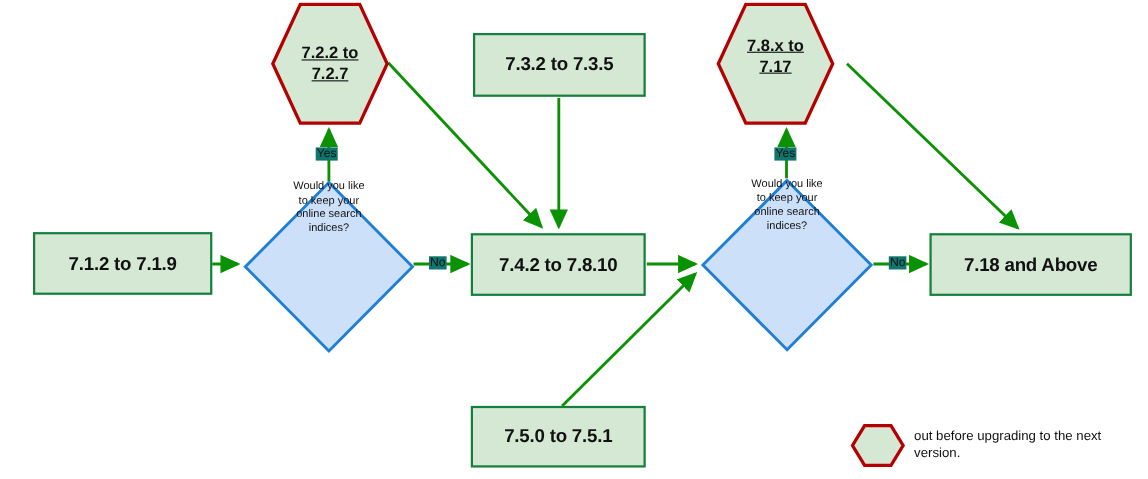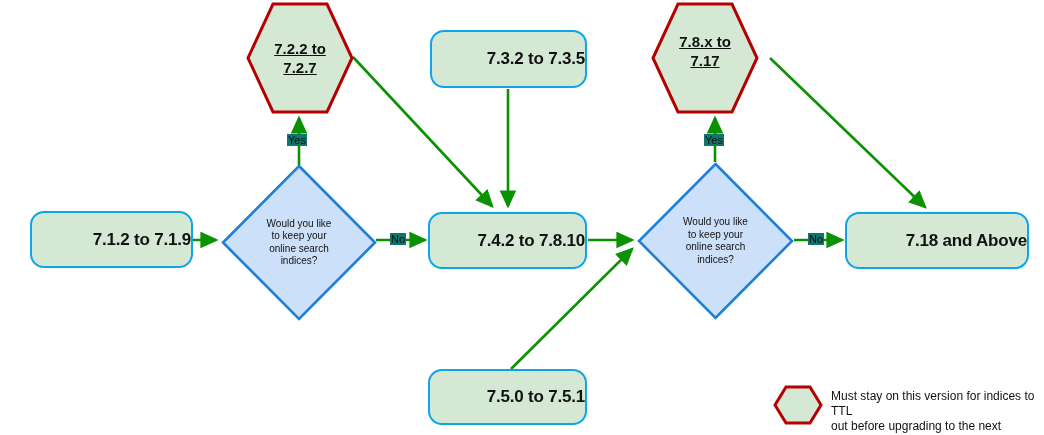--- a/index.html
+++ b/index.html
@@ -24,37 +24,35 @@
     position: absolute;
     box-sizing: border-box;
     display: flex;
     align-items: center;
     justify-content: center;
     text-align: center;
   }
   
   .box {
     background: #d4e8d4;
-    border: 2px solid #0ea5e9;
-    border-radius: 14px;
+    border: 2px solid #15803d;
+    border-radius: 0;
     font-weight: bold;
     font-size: 17px;
     color: #111111;
     letter-spacing: -0.2px;
-    justify-content: flex-end;
   }
   
   .diamond-wrap {
     position: absolute;
   }
   .diamond-label {
     position: absolute;
     inset: 0;
     display: flex;
-    align-items: center;
     justify-content: center;
     text-align: center;
     font-size: 10px;
     line-height: 12.5px;
     color: #111111;
     pointer-events: none;
   }
   
   .hex-wrap {
     position: absolute;
@@ -203,15 +201,14 @@
 <div class="node box" style="left:845px; top:212px; width:184px; height:57px;">
   <span>7.18 and Above</span>
 </div>
 
 <div class="hex-wrap" style="left:773px; top:385px; width:50px; height:40px;">
   <svg width="50" height="40" viewBox="0 0 50 40">
     <polygon points="13,2 37,2 48,20 37,38 13,38 2,20" fill="#d4e8d4" stroke="#b40000" stroke-width="3"></polygon>
   </svg>
 </div>
 <div id="legend-text">
-  <div>Must stay on this version for indices to TTL</div>
   <div>out before upgrading to the next version.</div>
 </div>
 
 </body></html>

